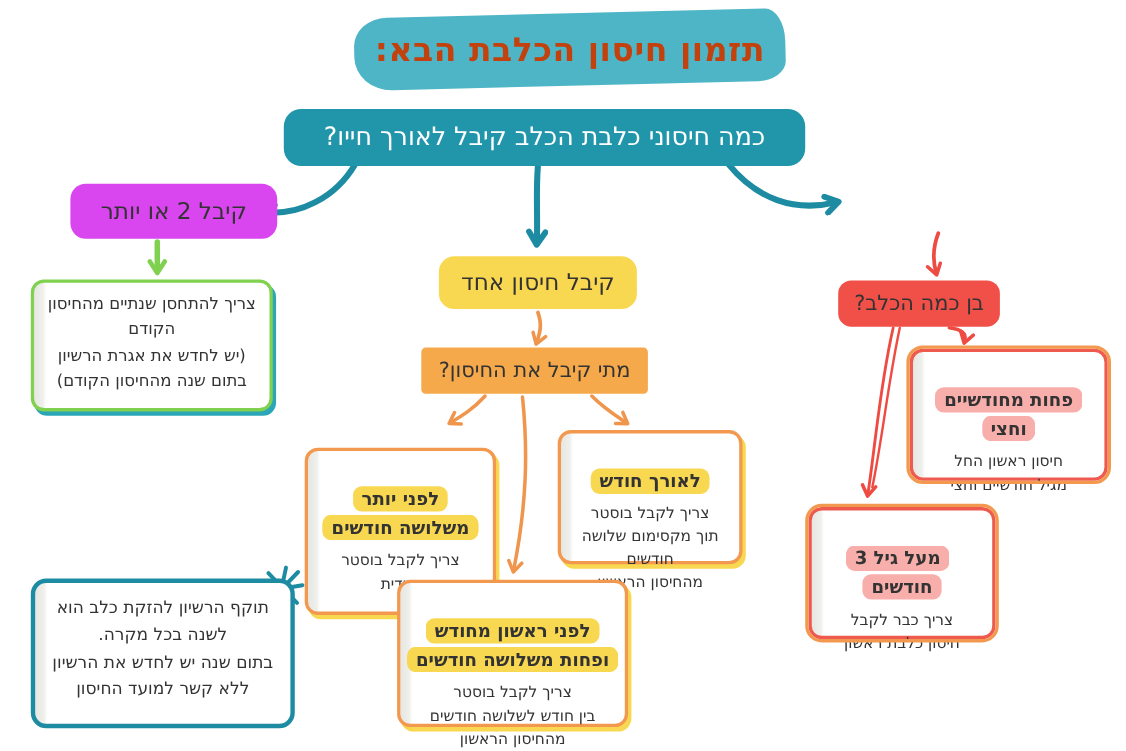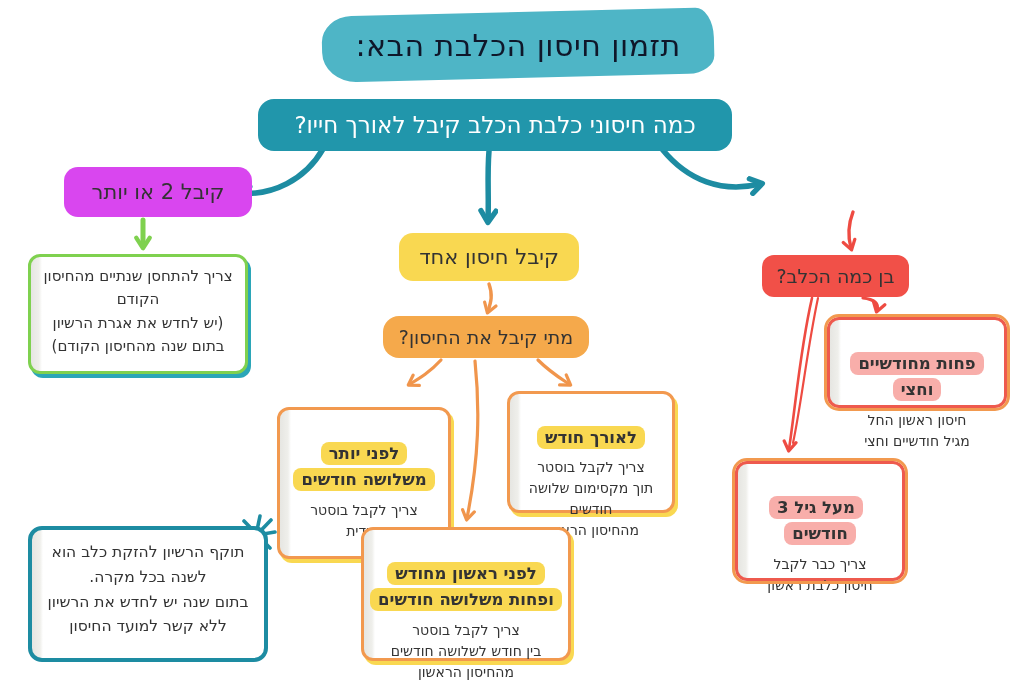--- a/index.html
+++ b/index.html
@@ -10,31 +10,31 @@
   }
   .arrows{position:absolute;inset:0;pointer-events:none;}
   
   .title-wrap{position:absolute;left:322px;top:12px;width:392px;height:66px;}
   .title-bg{
     position:absolute;inset:0;background:#4eb5c6;transform:rotate(-1.4deg);
     border-radius:30px 18px 26px 34px / 26px 30px 18px 30px;
   }
   .title-text{
     position:absolute;inset:0;margin:0;display:flex;align-items:center;justify-content:center;
-    font-size:30px;font-weight:400;color:#0f172a;letter-spacing:.5px;
+    font-size:30px;font-weight:700;color:#c2410c;letter-spacing:.5px;
   }
   
   .pill{
     position:absolute;display:flex;align-items:center;justify-content:center;
     text-align:right;border-radius:14px;
   }
   .main-q{left:258px;top:99px;width:474px;height:52px;background:#2196ab;color:#fff;font-size:23px;border-radius:16px;}
   .green-lbl{left:64px;top:167px;width:188px;height:50px;background:#d946ef;font-size:21px;}
   .yellow-lbl{left:399px;top:233px;width:180px;height:48px;background:#f9d851;font-size:21px;}
-  .orange-q{left:383px;top:316px;width:206px;height:42px;background:#f5a94b;font-size:19px;border-radius:16px;}
+  .orange-q{left:383px;top:316px;width:206px;height:42px;background:#f5a94b;font-size:19px;border-radius:4px;}
   .pink-lbl{left:777px;top:162px;width:160px;height:48px;background:#f9b4b1;font-size:21px;}
   .red-q{left:762px;top:255px;width:147px;height:42px;background:#f15048;font-size:19px;border-radius:12px;}
   
   .card{
     position:absolute;background:#fff;border-radius:12px;text-align:center;
     white-space:pre-line;box-sizing:border-box;
     background-image:linear-gradient(90deg,#e6e6e2 0px,#efefeb 8px,#ffffff 11px);
   }
   .note-left{
     left:28px;top:254px;width:220px;height:120px;
@@ -47,21 +47,21 @@
     font-size:15.5px;line-height:1.6;padding:10px 6px;
   }
   .opt{
     padding:10px 6px 6px;font-size:14px;line-height:1.5;
   }
   .opt-orange{border:3px solid #f2994f;box-shadow:3px 4px 0 #f9d851;}
   .opt-red{border:3px solid #ee5a4e;outline:3px solid #f2994f;outline-offset:0px;}
   .opt-left-box{left:277px;top:389px;width:174px;height:152px;margin-top:18px;}
   .opt-right-box{left:507px;top:391px;width:168px;height:122px;}
   .opt-bottom-box{left:361px;top:527px;width:210px;height:134px;}
-  .ropt1-box{left:827px;top:317px;width:180px;height:91px;}
+  .ropt1-box{left:827px;top:317px;width:180px;height:120px;}
   .ropt2-box{left:735px;top:461px;width:170px;height:120px;}
   .hl{
     display:inline;font-weight:700;font-size:16.5px;line-height:1.6;
     padding:2px 8px;border-radius:8px;white-space:pre-line;
     -webkit-box-decoration-break:clone;box-decoration-break:clone;
   }
   .hl-yellow{background:#f9d851;}
   .hl-pink{background:#f8aeaa;}
   .opt .body{margin-top:6px;white-space:pre-line;}
 </style>

